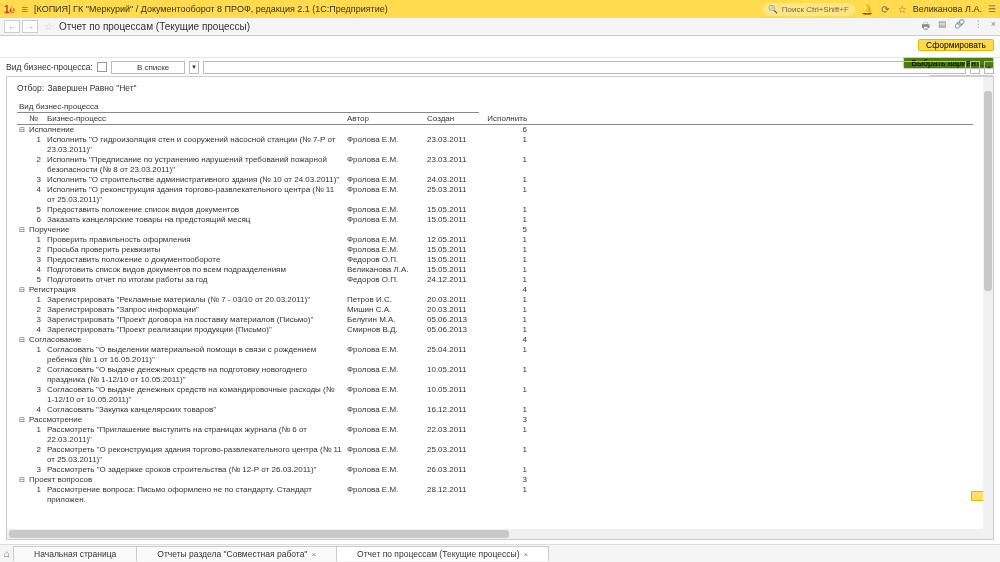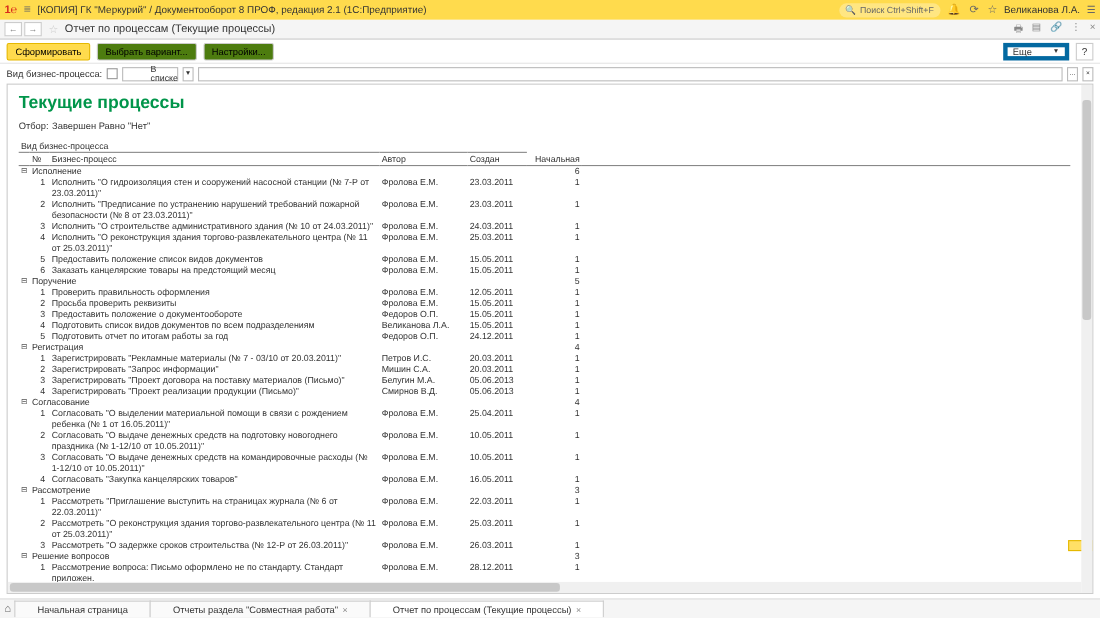--- a/index.html
+++ b/index.html
@@ -12,30 +12,30 @@
 .titlebar .search{display:flex;align-items:center;background:rgba(255,255,255,0.3);border-radius:8px;padding:0 6px;height:13px;font-size:8px;color:#666;gap:3px;}
 .titlebar .icons{display:flex;gap:8px;align-items:center;color:#666;font-size:10px;}
 .titlebar .user{font-size:9px;}
 .subbar{height:18px;background:#f5f5f5;border-bottom:1px solid #ccc;display:flex;align-items:center;padding:0 4px;gap:6px;}
 .subbar .nav{display:flex;gap:2px;}
 .subbar .navbtn{border:1px solid #ccc;background:#fff;width:16px;height:13px;display:flex;align-items:center;justify-content:center;font-size:8px;color:#888;cursor:pointer;}
 .subbar .star{color:#ccc;font-size:10px;}
 .subbar .title{font-size:10px;color:#333;}
 .subbar .spacer{flex:1;}
 .subbar .winicons{display:flex;gap:8px;color:#888;font-size:9px;}
-.toolbar{height:22px;display:flex;align-items:flex-start;padding:3px 6px;gap:6px;border-bottom:1px solid #e5e5e5;}
+.toolbar{height:22px;display:flex;align-items:flex-end;padding:3px 6px;gap:6px;border-bottom:1px solid #e5e5e5;flex-direction:column;}
 .toolbar button{height:16px;font-size:8.5px;padding:0 7px;border:1px solid #ccc;background:#4d7c0f;border-radius:2px;cursor:pointer;}
 .toolbar button.primary{background:#ffdb4d;border-color:#e5b800;}
 .toolbar .spacer{flex:1;}
 .toolbar .more{border:4px solid #0369a1;padding:0 5px;height:16px;display:flex;align-items:center;gap:19px;font-size:8.5px;cursor:pointer;}
 .toolbar .help{border:1px solid #ccc;width:16px;height:16px;display:flex;align-items:center;justify-content:center;font-size:9px;cursor:pointer;}
 .filterbar{height:18px;display:flex;align-items:center;padding:0 6px;gap:4px;font-size:8.5px;}
 .filterbar .chk{width:10px;height:10px;border:1px solid #999;}
 .filterbar .combo{border:1px solid #bbb;height:13px;padding:0 3px;display:flex;align-items:center;font-size:8px;}
-.filterbar .combo.c1{width:51px;padding-left:25px;}
+.filterbar .combo.c1{width:74px;padding-left:25px;}
 .filterbar .dd{border:1px solid #bbb;width:10px;height:13px;display:flex;align-items:center;justify-content:center;font-size:6px;}
 .filterbar .combo.c2{flex:1;}
 .report{position:absolute;top:76px;left:6px;right:6px;bottom:22px;border:1px solid #ccc;overflow:auto;background:#fff;}
 .report-inner{padding:6px 10px;}
 .rep-title{font-size:16px;font-weight:bold;color:#00954a;margin:2px 0 6px;}
 .rep-filter{font-size:8.5px;margin-bottom:8px;}
 .rep-filter span:first-child{display:inline-block;width:28px;}
 table{border-collapse:collapse;width:100%;font-size:8px;table-layout:fixed;}
 col.c-tree{width:10px;}
 col.c-num{width:18px;}
@@ -124,39 +124,38 @@
 
 <div class="report">
   <div class="highlight"></div>
   <div class="scrollbars-v">
       <div class="thumb"></div>
     </div>
   <div class="scrollbars-h">
       <div class="thumb"></div>
     </div>
   <div class="report-inner" style="position:absolute;top:0;left:0;right:10px;bottom:10px;overflow:hidden;">
-    <div class="rep-title">Текущие процессы</div>
     <div class="rep-filter">
       <span>Отбор:</span>
       <span>Завершен Равно "Нет"</span>
     </div>
     <table>
       <colgroup>
           <col class="c-tree">
           <col class="c-num">
           <col class="c-bp">
           <col class="c-auth">
           <col class="c-date">
           <col class="c-qty">
           <col>
         </colgroup>
       <thead>
         <tr>
           <th colspan="5">Вид бизнес-процесса</th>
-          <th class="qty" rowspan="2">Начальная</th>
+          <th class="qty" rowspan="2">Исполнить</th>
           <th rowspan="2"></th>
         </tr>
         <tr>
           <th></th>
           <th>№</th>
           <th>Бизнес-процесс</th>
           <th>Автор</th>
           <th>Создан</th>
         </tr>
       </thead>
@@ -345,21 +344,21 @@
             <td>Фролова Е.М.</td>
             <td>10.05.2011</td>
             <td class="qty">1</td>
             <td></td>
           </tr>
           <tr>
             <td></td>
             <td class="num">4</td>
             <td class="bp">Согласовать "Закупка канцелярских товаров"</td>
             <td>Фролова Е.М.</td>
-            <td>16.05.2011</td>
+            <td>16.12.2011</td>
             <td class="qty">1</td>
             <td></td>
           </tr>
           <tr class="grp">
             <td class="tree">⊟</td>
             <td colspan="4">Рассмотрение</td>
             <td class="qty">3</td>
             <td></td>
           </tr>
           <tr>
@@ -384,21 +383,21 @@
             <td></td>
             <td class="num">3</td>
             <td class="bp">Рассмотреть "О задержке сроков строительства (№ 12-Р от 26.03.2011)"</td>
             <td>Фролова Е.М.</td>
             <td>26.03.2011</td>
             <td class="qty">1</td>
             <td></td>
           </tr>
           <tr class="grp">
             <td class="tree">⊟</td>
-            <td colspan="4">Решение вопросов</td>
+            <td colspan="4">Проект вопросов</td>
             <td class="qty">3</td>
             <td></td>
           </tr>
           <tr>
             <td></td>
             <td class="num">1</td>
             <td class="bp">Рассмотрение вопроса: Письмо оформлено не по стандарту. Стандарт приложен.</td>
             <td>Фролова Е.М.</td>
             <td>28.12.2011</td>
             <td class="qty">1</td>

